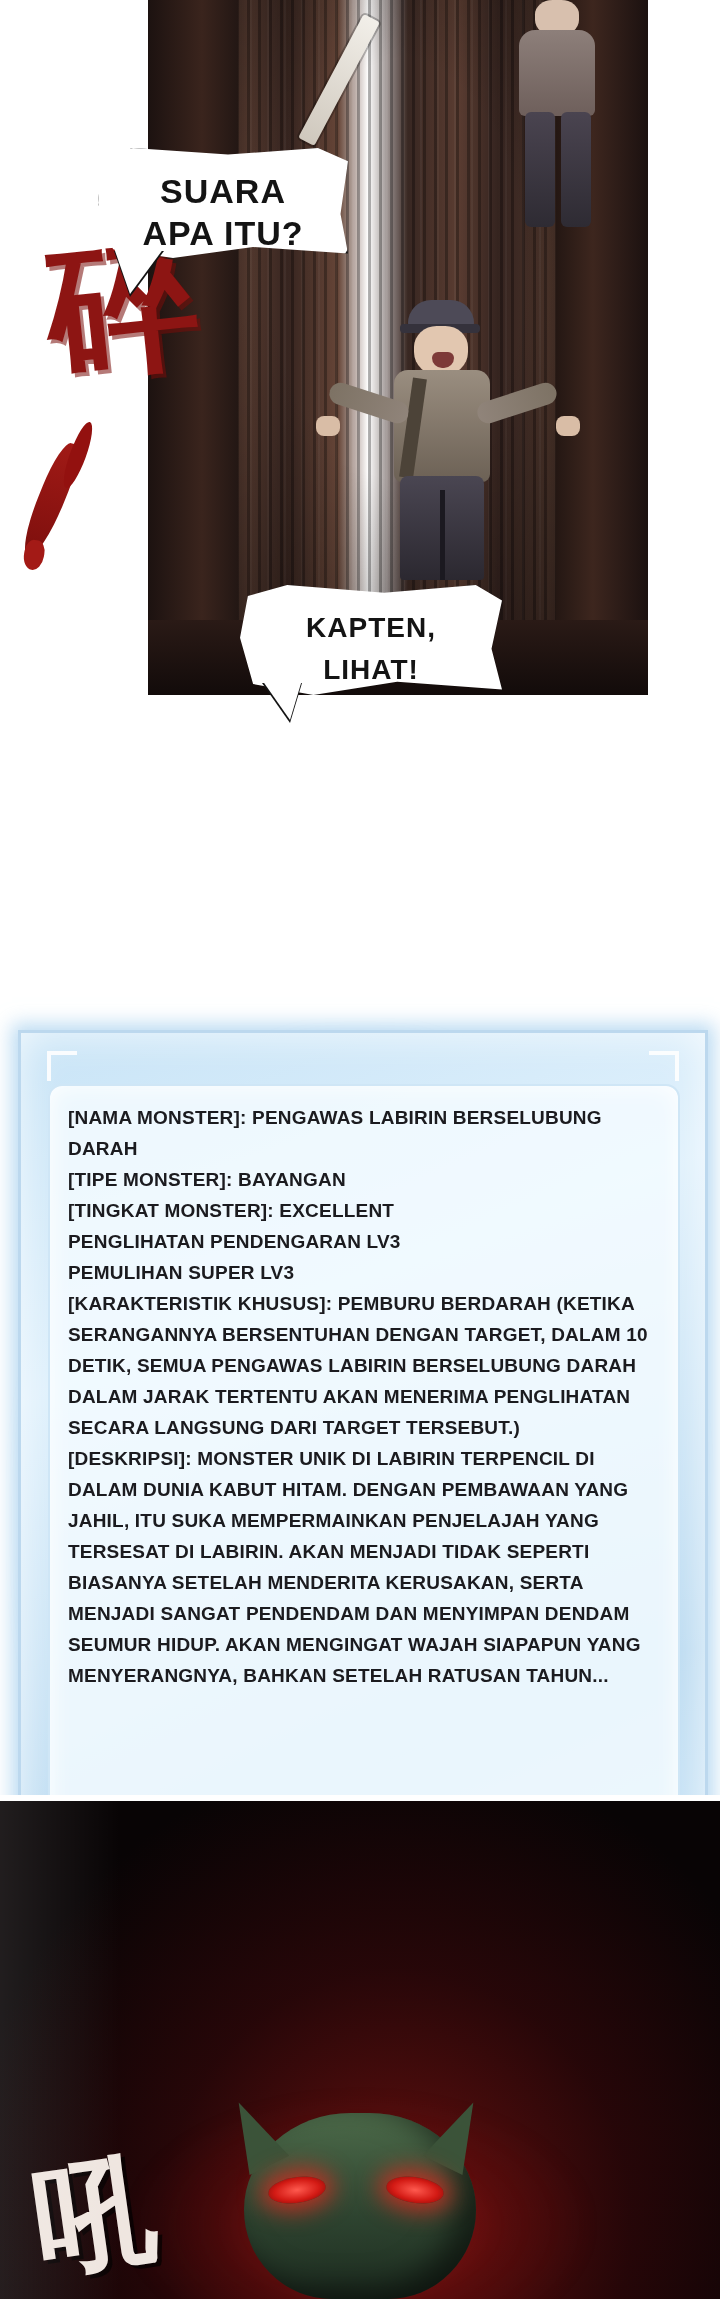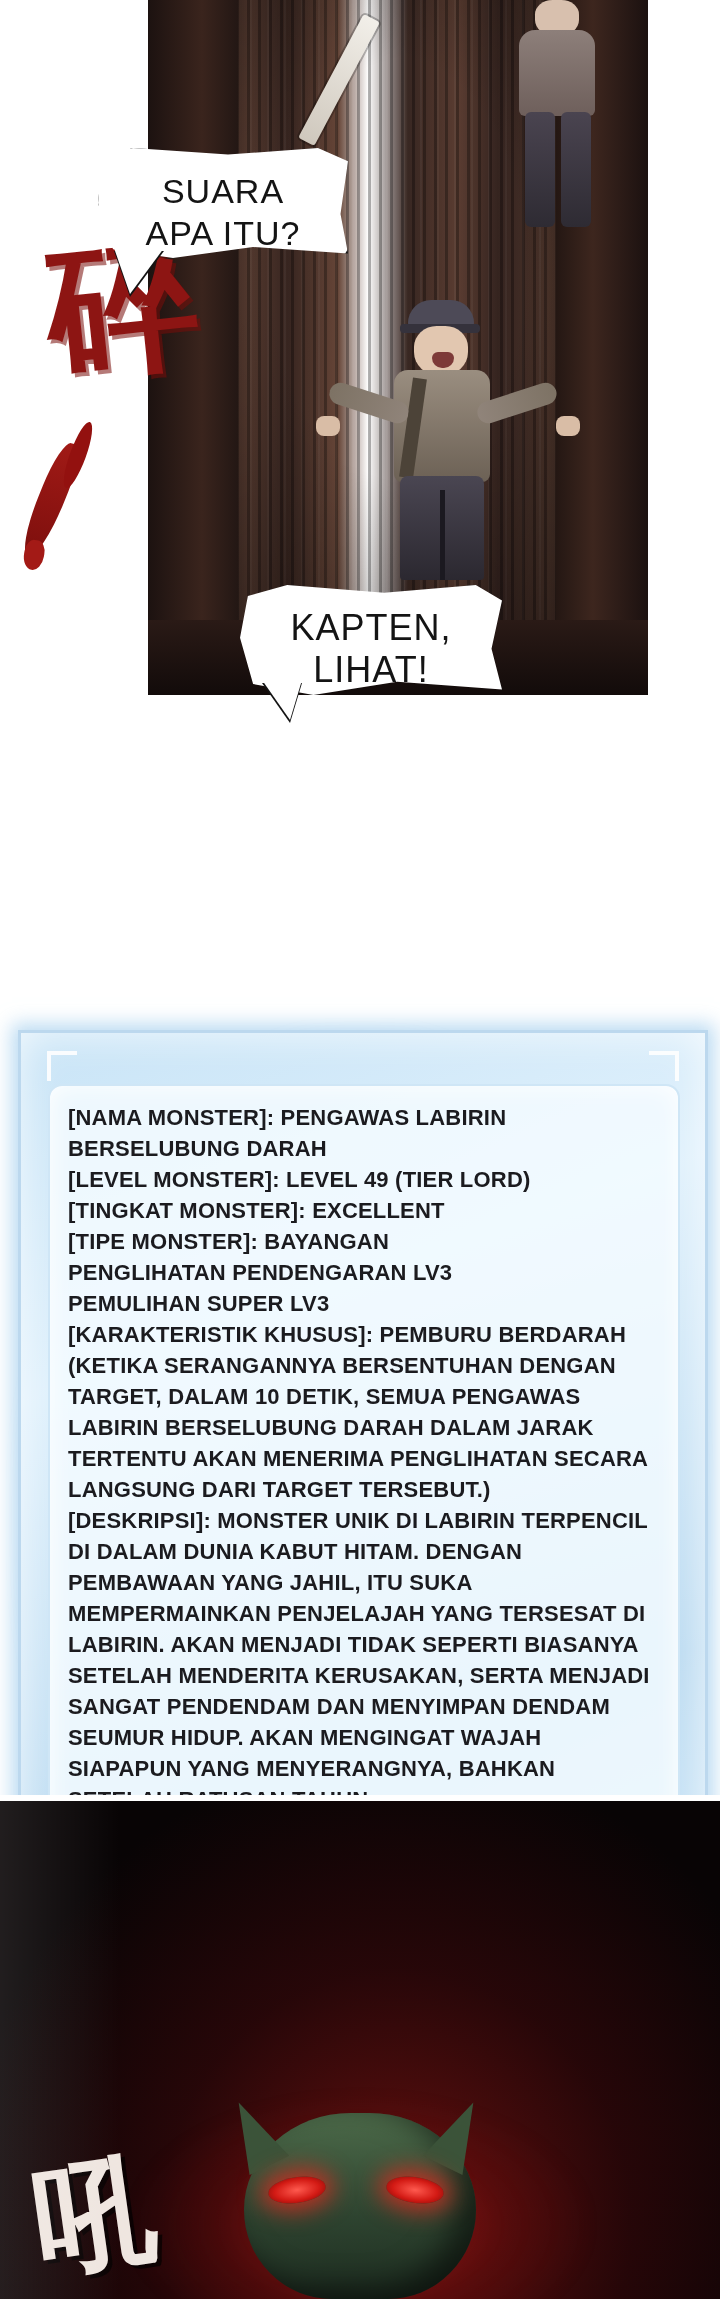--- a/index.html
+++ b/index.html
@@ -219,21 +219,21 @@
     transform: rotate(10deg);
   }
 
   
   .bubble {
     position: absolute;
     background: #ffffff;
     border: 3px solid #141414;
     color: #141414;
     text-align: center;
-    font-weight: normal;
+    font-weight: bold;
     letter-spacing: 1px;
     z-index: 6;
   }
   .bubble-1 {
     left: 98px; top: 148px;
     width: 250px; height: 110px;
     border-radius: 12px;
     font-size: 34px;
     line-height: 42px;
     padding-top: 22px;
@@ -248,21 +248,21 @@
     width: 0; height: 0;
     border-left: 16px solid transparent;
     border-right: 34px solid transparent;
     border-top: 46px solid #ffffff;
     filter: drop-shadow(0 3px 0 #141414);
     z-index: 7;
   }
   .bubble-2 {
     left: 240px; top: 585px;
     width: 262px; height: 110px;
-    font-size: 36px;
+    font-size: 28px;
     line-height: 42px;
     padding-top: 22px;
     box-sizing: border-box;
     border: none;
     box-shadow: 0 0 0 3px #141414;
     clip-path: polygon(3% 10%, 18% 0%, 55% 7%, 90% 0%, 100% 14%, 96% 58%, 100% 95%, 60% 88%, 28% 100%, 5% 90%, 0% 48%);
   }
   .bubble-2-tail {
     position: absolute;
     left: 262px; top: 680px;
@@ -306,21 +306,21 @@
     border-radius: 14px;
     box-shadow: inset 0 0 24px rgba(255,255,255,0.95);
     overflow: hidden;
   }
   .status-text {
     position: absolute;
     left: 18px; top: 16px;
     width: 590px;
     color: #1b1b1f;
     font-family: "Liberation Sans", sans-serif;
-    font-size: 22px;
+    font-size: 19px;
     line-height: 31px;
     font-weight: 600;
     letter-spacing: 0.2px;
   }
   .status-line {
     display: block;
     white-space: pre-wrap;
   }
   .corner-tick {
     position: absolute;
@@ -484,23 +484,22 @@
     <div class="status-glow"></div>
     <div class="status-outer">
       <div class="corner-tick ct-tl"></div>
       <div class="corner-tick ct-tr"></div>
       <div class="corner-tick ct-bl"></div>
       <div class="corner-tick ct-br"></div>
     </div>
     <div class="status-inner">
       <div class="status-text">
         <span class="status-line">[NAMA MONSTER]: PENGAWAS LABIRIN BERSELUBUNG DARAH</span>
-        <span class="status-line">[LEVEL MONSTER]: LEVEL 49 (TIER LORD)</span>
+        <span class="status-line">[TIPE MONSTER]: BAYANGAN</span>
         <span class="status-line">[TINGKAT MONSTER]: EXCELLENT</span>
-        <span class="status-line">[TIPE MONSTER]: BAYANGAN</span>
         <span class="status-line">PENGLIHATAN PENDENGARAN LV3</span>
         <span class="status-line">PEMULIHAN SUPER LV3</span>
         <span class="status-line">[KARAKTERISTIK KHUSUS]: PEMBURU BERDARAH (KETIKA SERANGANNYA BERSENTUHAN DENGAN TARGET, DALAM 10 DETIK, SEMUA PENGAWAS LABIRIN BERSELUBUNG DARAH DALAM JARAK TERTENTU AKAN MENERIMA PENGLIHATAN SECARA LANGSUNG DARI TARGET TERSEBUT.)</span>
         <span class="status-line">[DESKRIPSI]: MONSTER UNIK DI LABIRIN TERPENCIL DI DALAM DUNIA KABUT HITAM. DENGAN PEMBAWAAN YANG JAHIL, ITU SUKA MEMPERMAINKAN PENJELAJAH YANG TERSESAT DI LABIRIN. AKAN MENJADI TIDAK SEPERTI BIASANYA SETELAH MENDERITA KERUSAKAN, SERTA MENJADI SANGAT PENDENDAM DAN MENYIMPAN DENDAM SEUMUR HIDUP. AKAN MENGINGAT WAJAH SIAPAPUN YANG MENYERANGNYA, BAHKAN SETELAH RATUSAN TAHUN...</span>
       </div>
     </div>
   </div>
 
   <div class="gap-white-2"></div>
 

